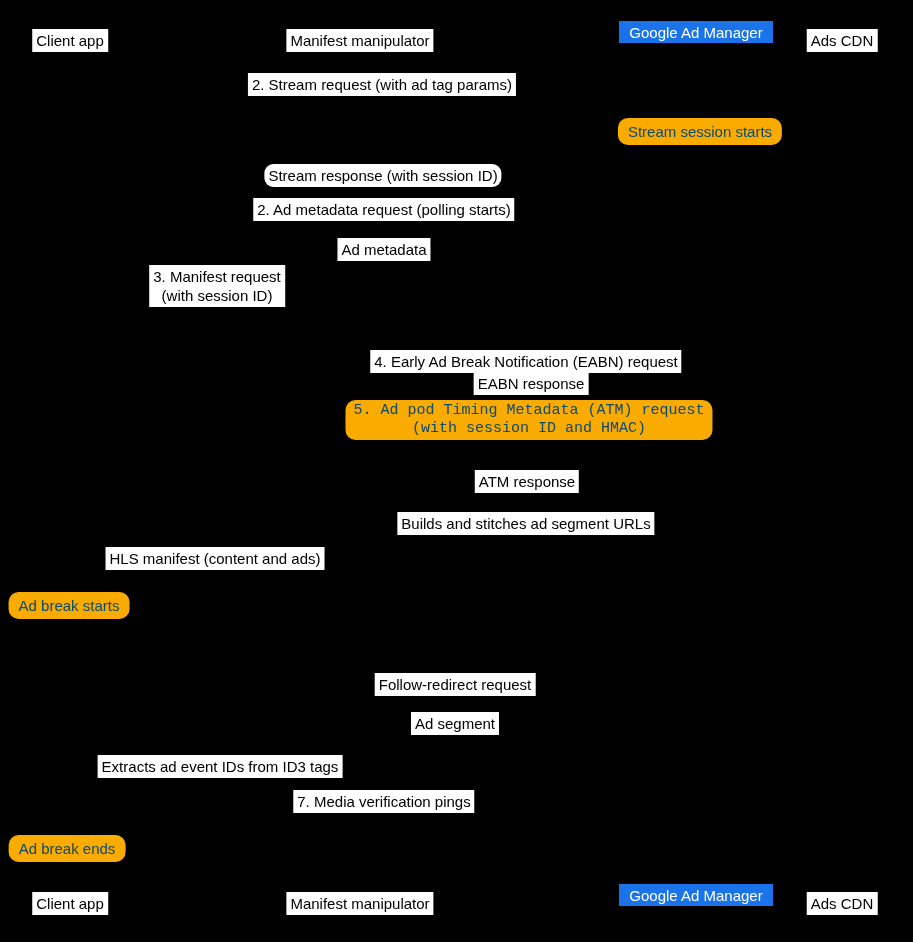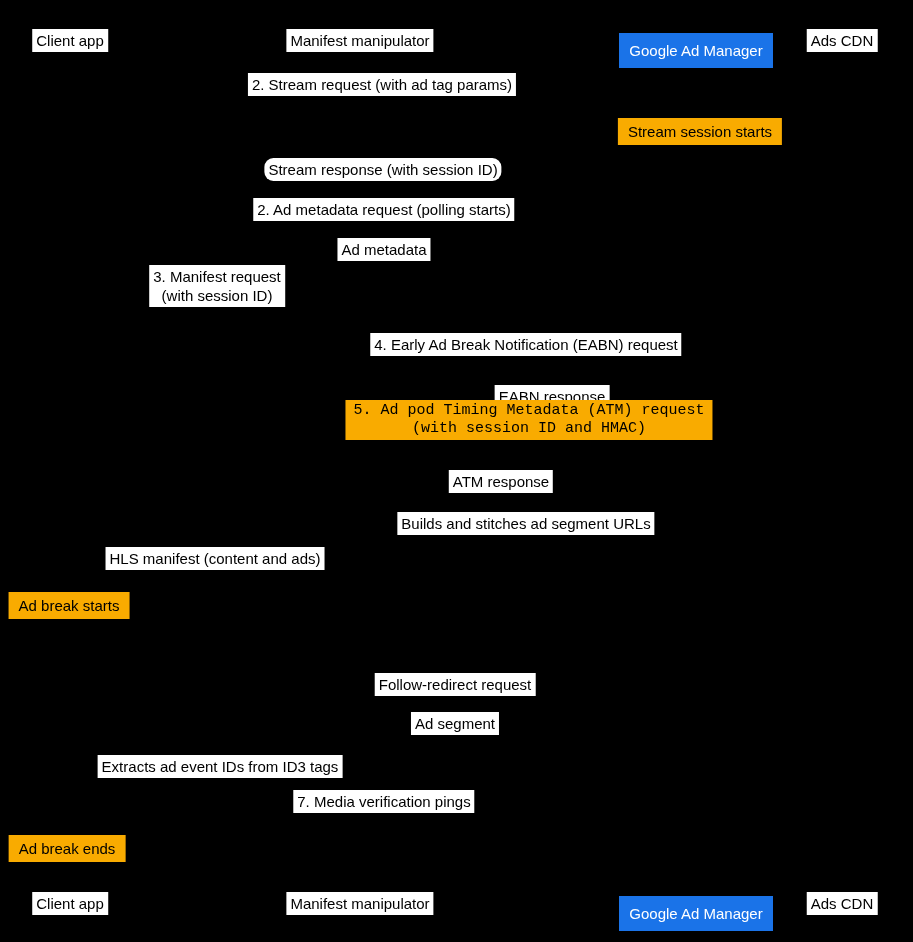--- a/index.html
+++ b/index.html
@@ -21,74 +21,74 @@
     background: #ffffff;
     color: #000000;
     font-size: 15px;
     line-height: 19px;
     padding: 2px 4px;
     white-space: pre-line;
     text-align: center;
   }
   .note {
     background: #f9ab00;
-    color: #000000;
+    color: #0c4a6e;
     padding: 4px 10px;
+    border-radius: 10px;
   }
   .note.two-line {
     line-height: 18px;
     padding: 2px 8px;
     font-family: Liberation Mono, monospace;
   }
   .actor-gam {
     position: absolute;
     transform: translateX(-50%);
     width: 154px;
-    height: 35px;
+    height: 22px;
     background: #1a73e8;
     color: #ffffff;
     font-size: 15px;
     display: flex;
     align-items: center;
     justify-content: center;
     text-align: center;
-    margin-top: 12px;
   }
 </style>
 </head>
 <body>
 
 <div class="stage">
 
   <div class="lbl" style="left:70px; top:29px;">Client app</div>
   <div class="lbl" style="left:360px; top:29px;">Manifest manipulator</div>
   <div class="actor-gam" style="left:696px; top:21px;">Google Ad Manager</div>
   <div class="lbl" style="left:842px; top:29px;">Ads CDN</div>
 
   <div class="lbl" style="left:382px; top:73px;">2. Stream request (with ad tag params)</div>
 
   <div class="lbl note" style="left:700px; top:118px;">Stream session starts</div>
 
-  <div class="lbl" style="left:383px; top:158px;border-radius:9px;">Stream response (with session ID)</div>
+  <div class="lbl" style="left:383px; top:164px;border-radius:9px;">Stream response (with session ID)</div>
 
   <div class="lbl" style="left:384px; top:198px;">2. Ad metadata request (polling starts)</div>
 
   <div class="lbl" style="left:384px; top:238px;">Ad metadata</div>
 
   <div class="lbl" style="left:217px; top:265px;">3. Manifest request
 (with session ID)</div>
 
-  <div class="lbl" style="left:526px; top:333px;">4. Early Ad Break Notification (EABN) request</div>
+  <div class="lbl" style="left:526px; top:350px;">4. Early Ad Break Notification (EABN) request</div>
 
-  <div class="lbl" style="left:531px; top:385px;margin-left:21px;">EABN response</div>
+  <div class="lbl" style="left:531px; top:372px;">EABN response</div>
 
   <div class="lbl note two-line" style="left:529px; top:400px;">5. Ad pod Timing Metadata (ATM) request
 (with session ID and HMAC)</div>
 
-  <div class="lbl" style="left:501px; top:470px;">ATM response</div>
+  <div class="lbl" style="left:527px; top:470px;">ATM response</div>
 
   <div class="lbl" style="left:526px; top:512px;">Builds and stitches ad segment URLs</div>
 
   <div class="lbl" style="left:215px; top:547px;">HLS manifest (content and ads)</div>
 
   <div class="lbl note" style="left:69px; top:592px;text-align:right;">Ad break starts</div>
 
 
   <div class="lbl" style="left:455px; top:673px;">Follow-redirect request</div>
 

